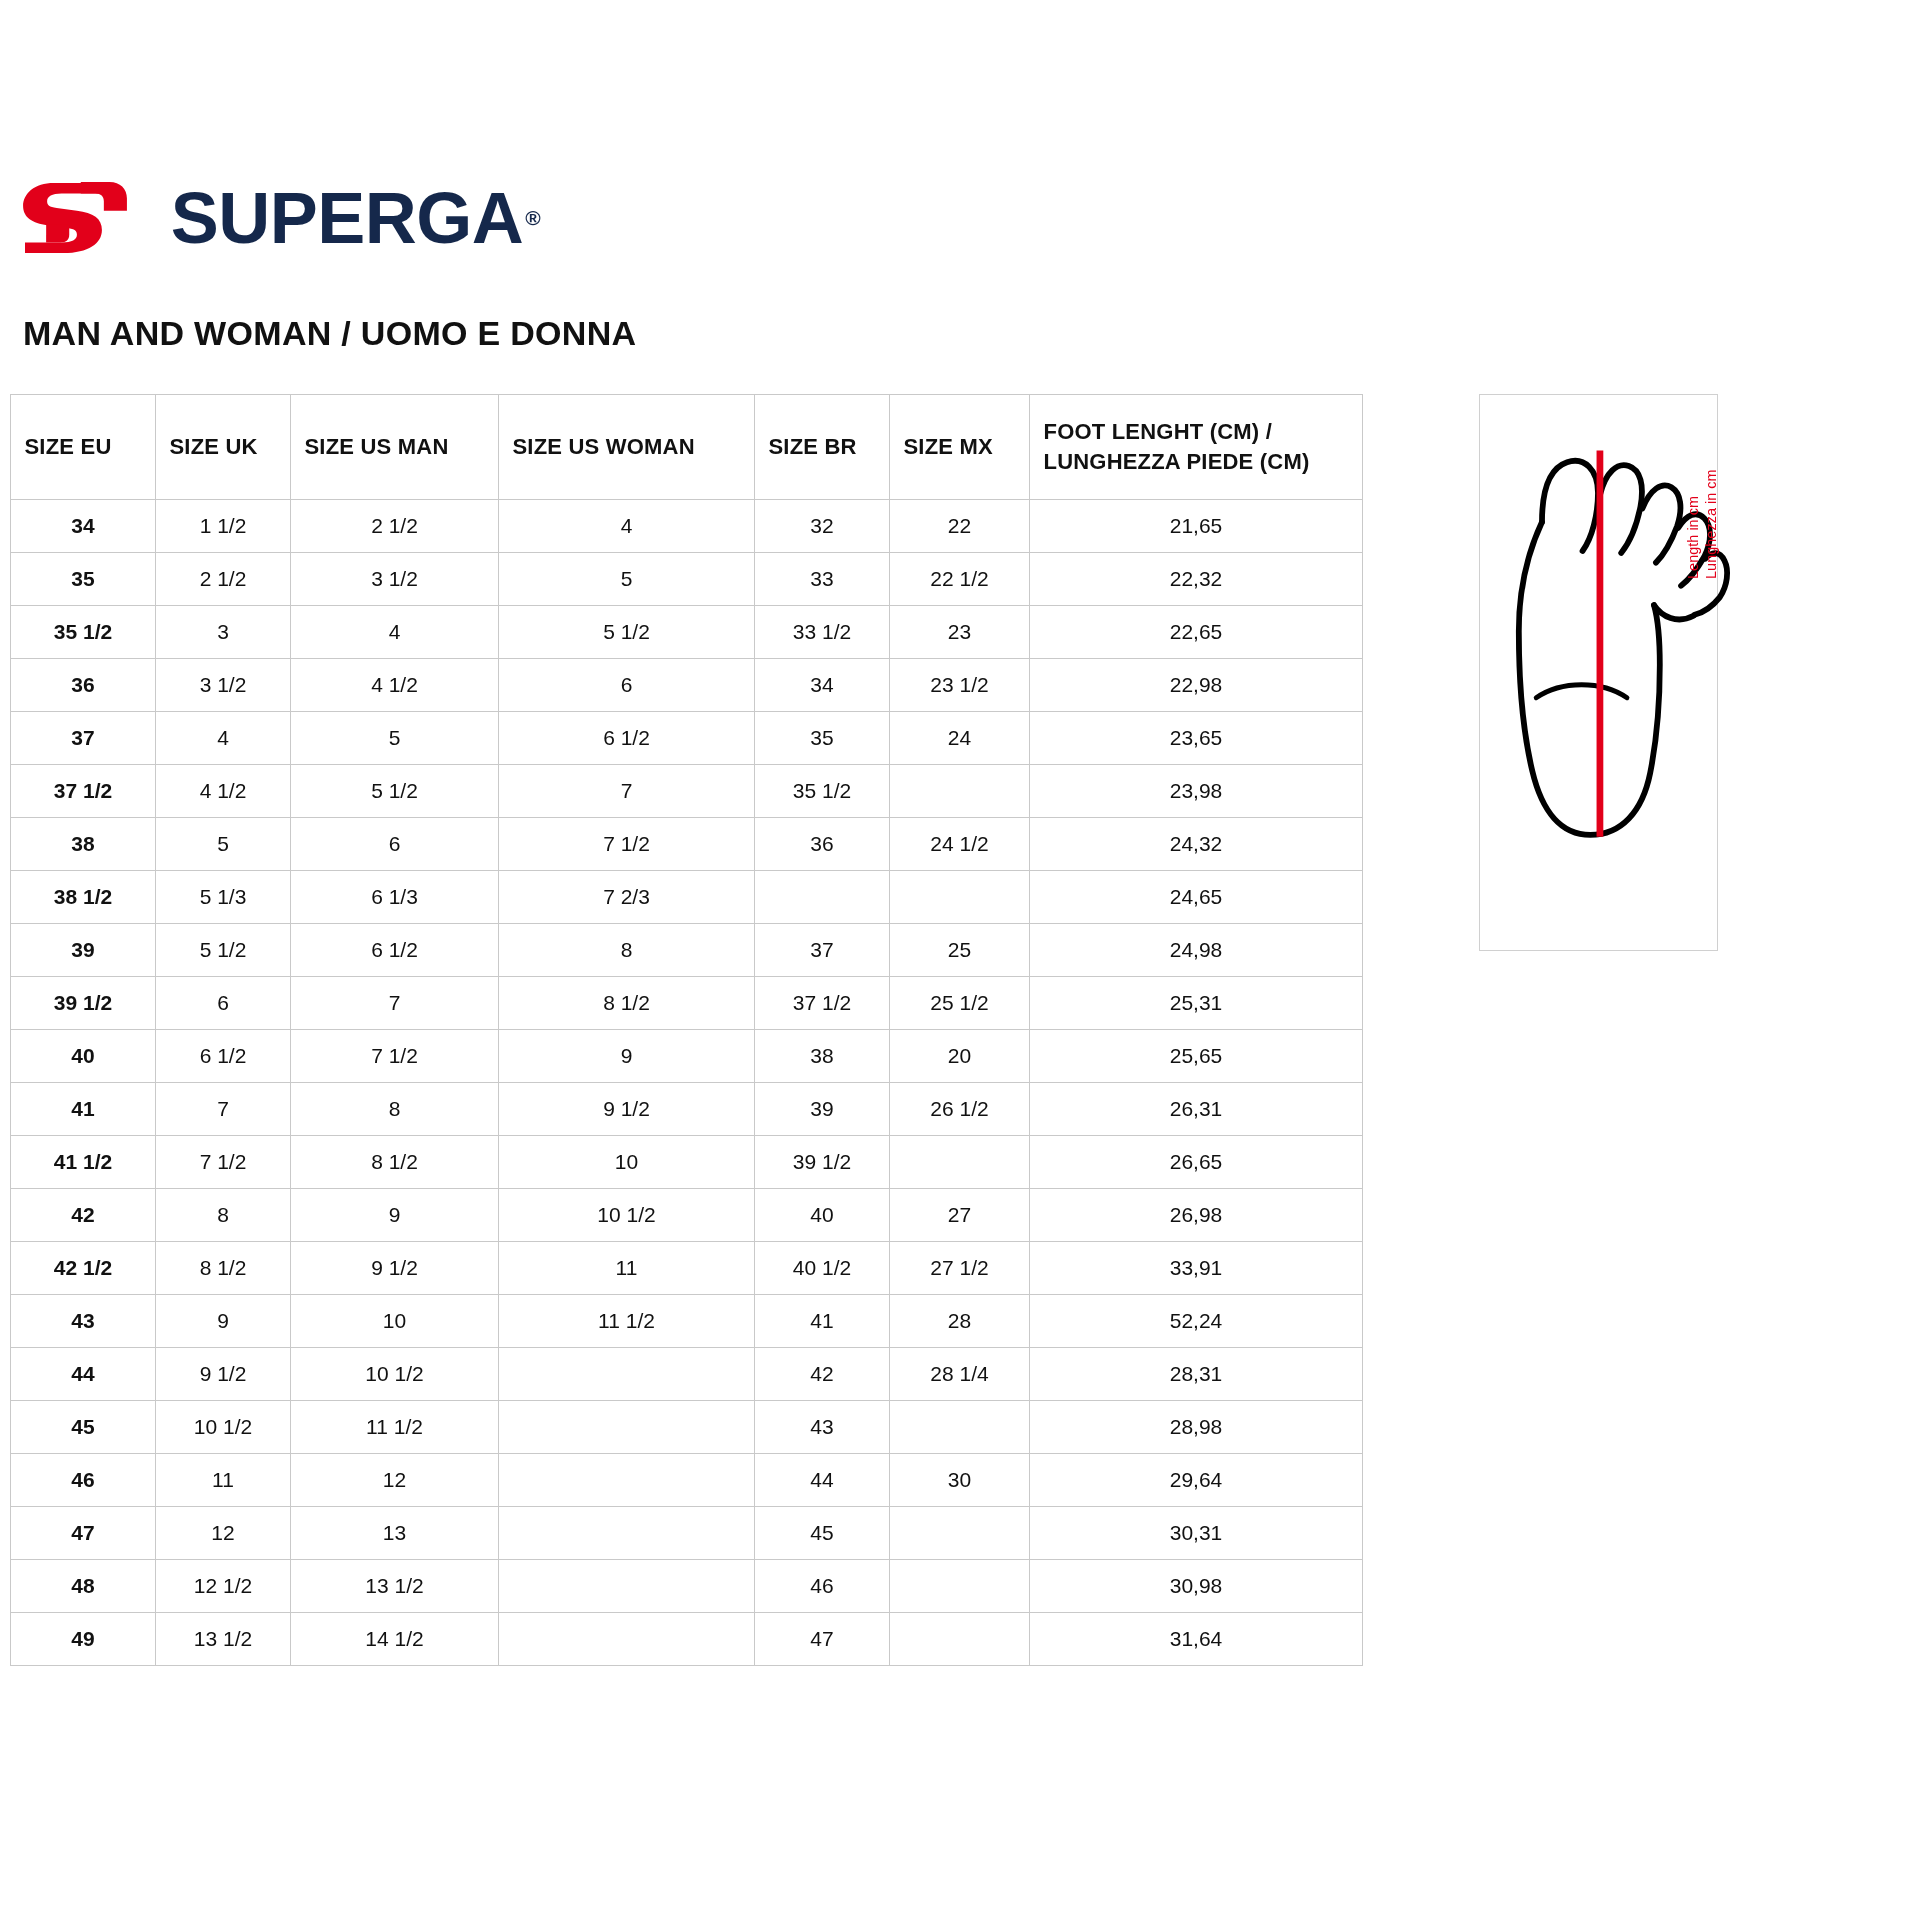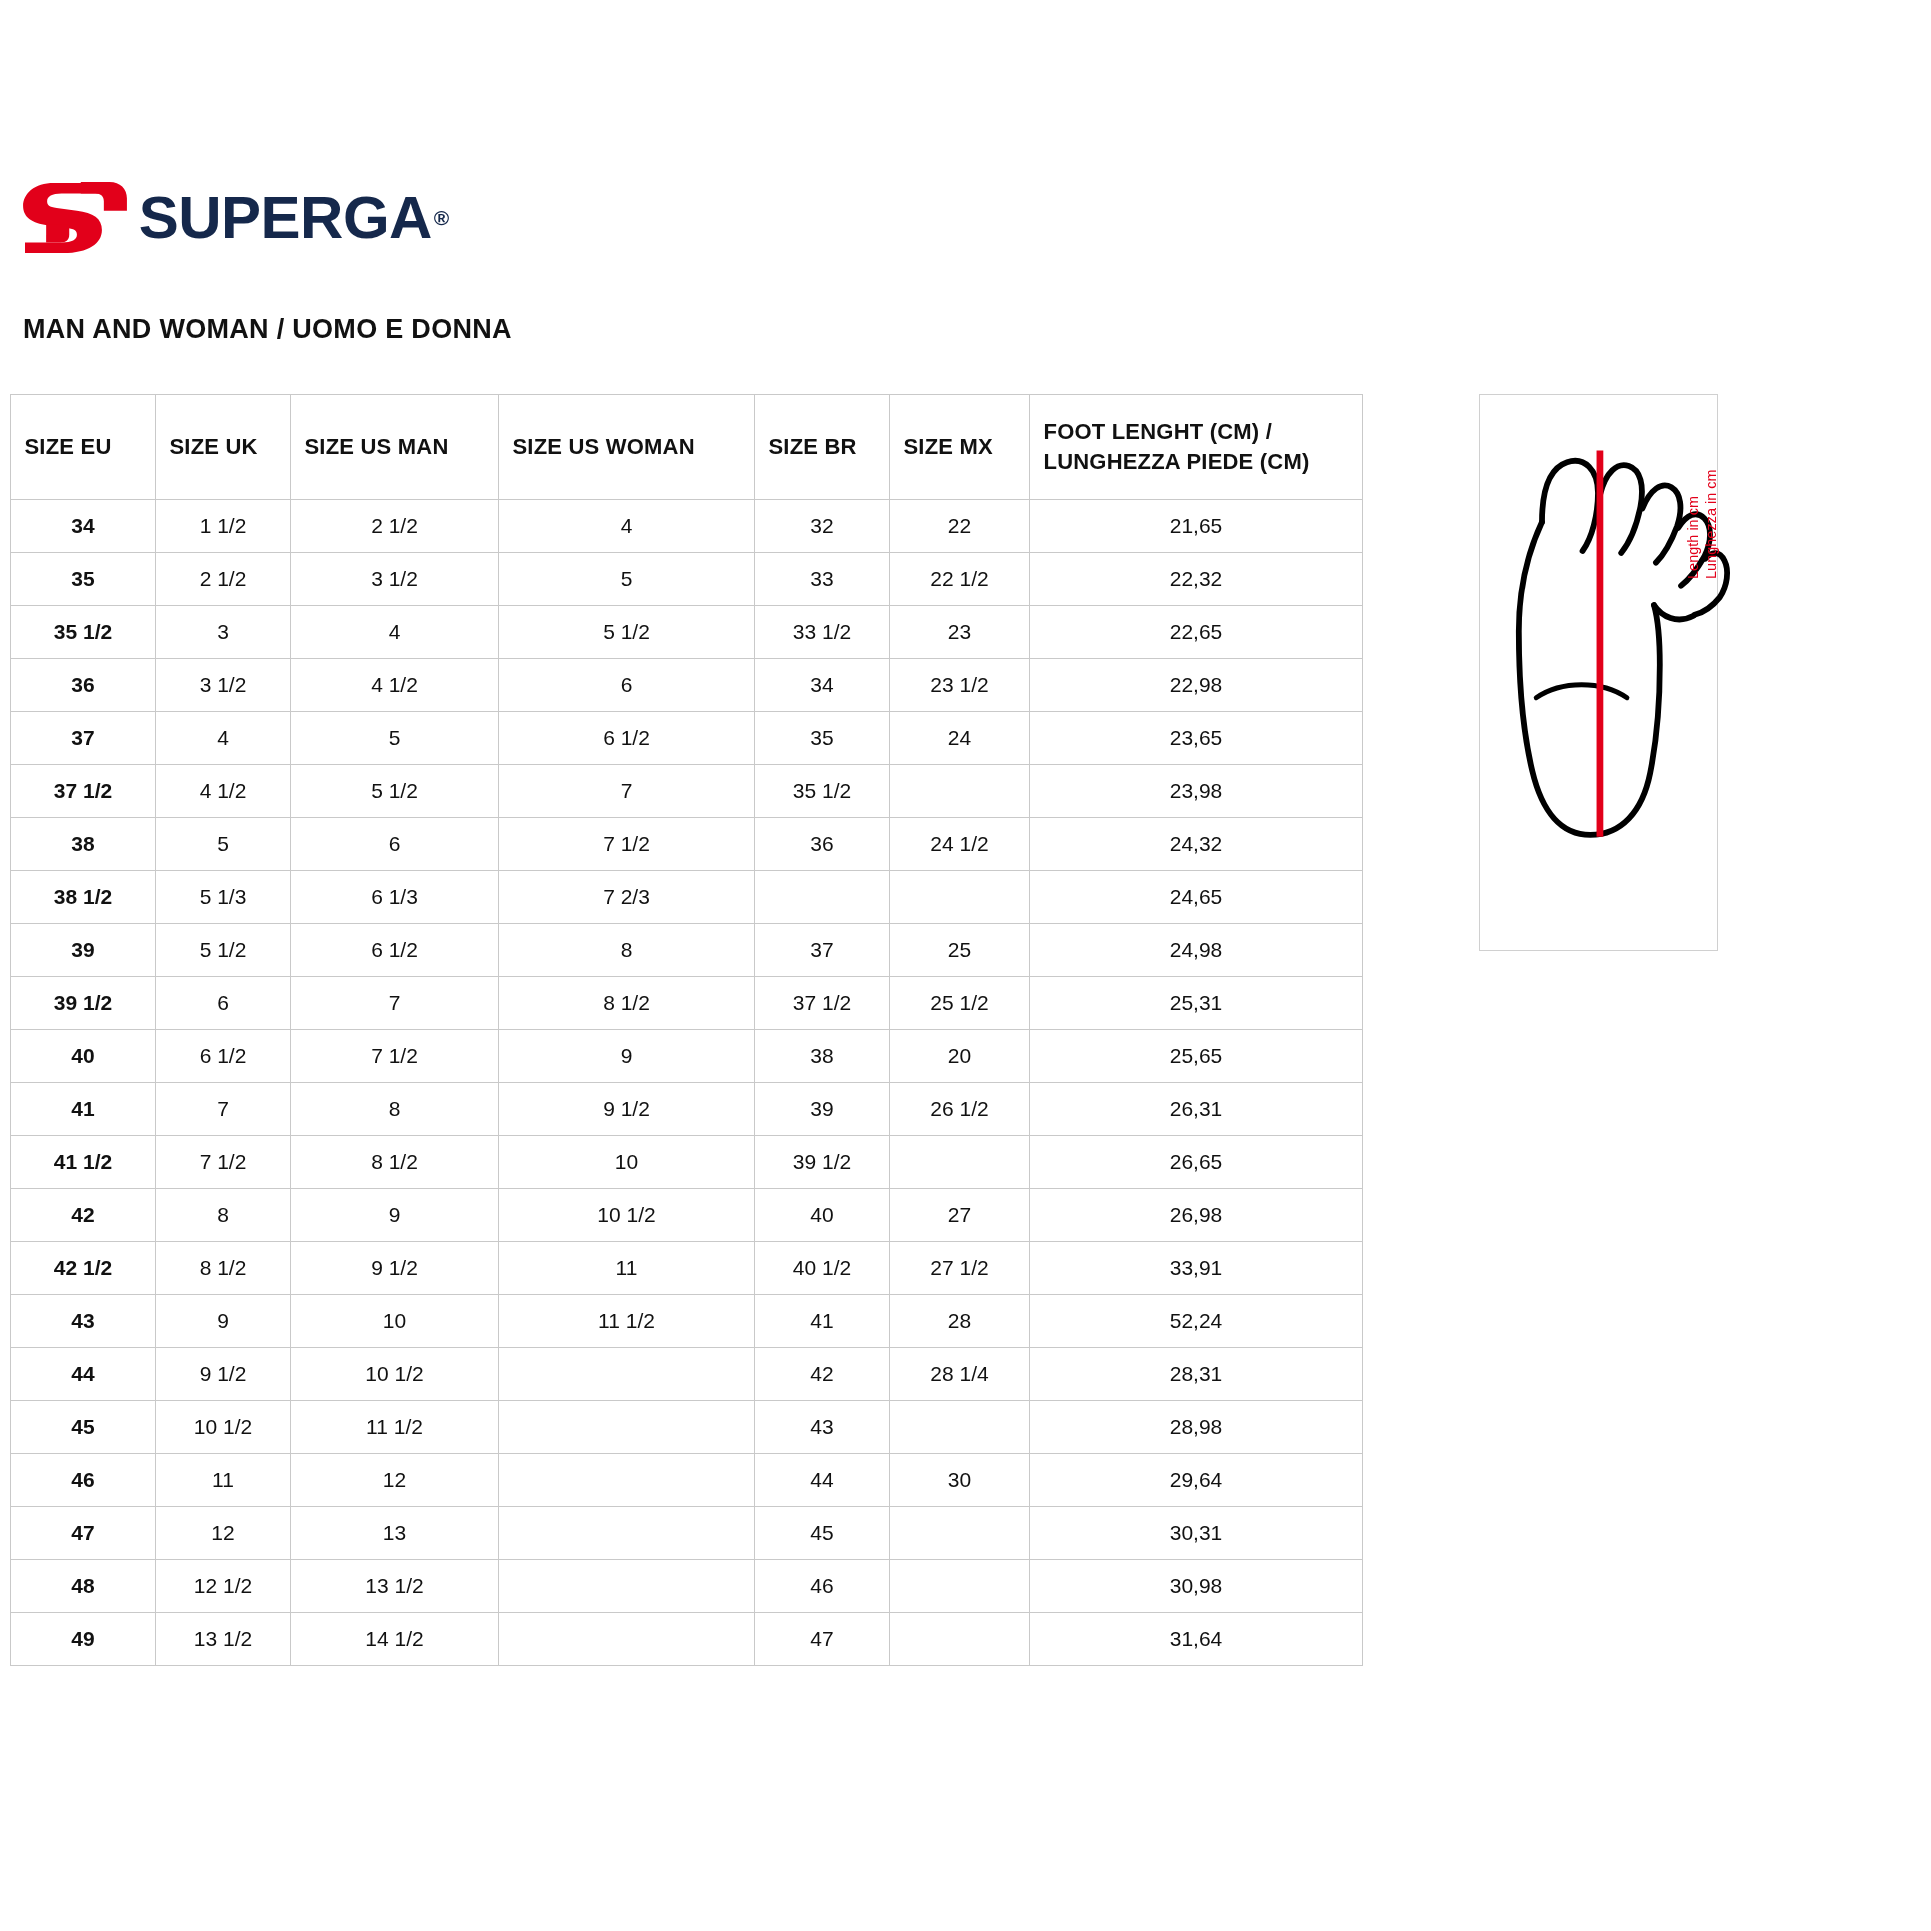--- a/index.html
+++ b/index.html
@@ -32,42 +32,43 @@
     height: 77px;
   }
   .logo-mark {
     position: relative;
     width: 108px;
     height: 75px;
     margin-right: 9.7px;
   }
   .logo-mark svg { display: block; }
   .logo-word {
-    font-size: 60px;
+    font-size: 72px;
     font-weight: bold;
     letter-spacing: -0.5px;
     color: #15284b;
     line-height: 1;
     font-family: "Liberation Sans", sans-serif;
+    margin-left: 32px;
   }
   .logo-reg {
     font-size: 21px;
     font-weight: bold;
     color: #15284b;
     vertical-align: super;
     line-height: 1;
     margin-left: 1.9px;
   }
 
   
   .section-title {
     position: absolute;
     left: 23px;
     top: 314px;
-    font-size: 27px;
+    font-size: 34px;
     font-weight: bold;
     letter-spacing: 0.3px;
     color: #111111;
   }
 
   
   .table-wrap {
     position: absolute;
     left: 10px;
     top: 394px;

